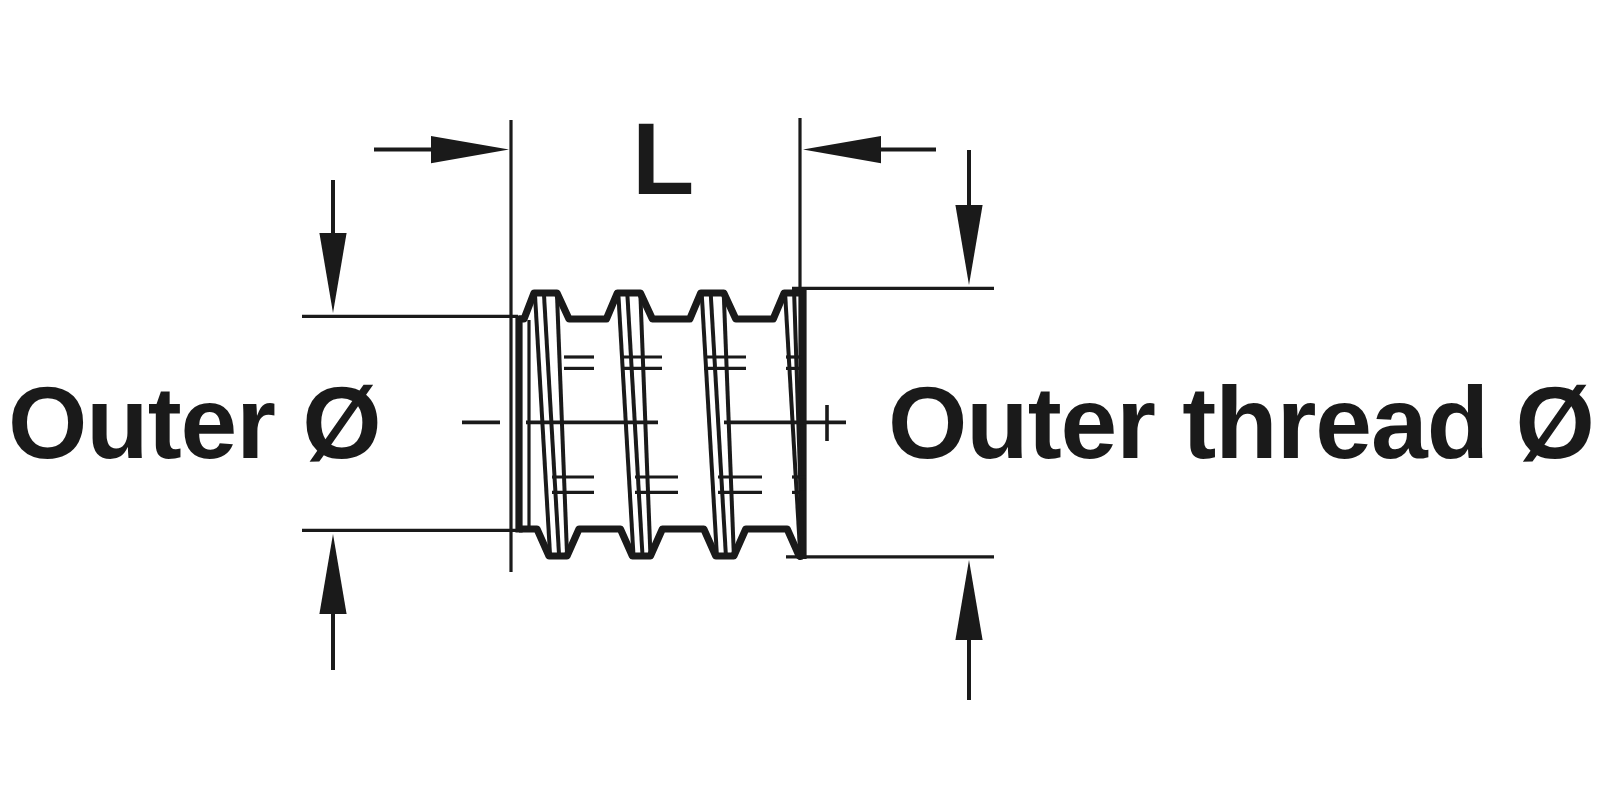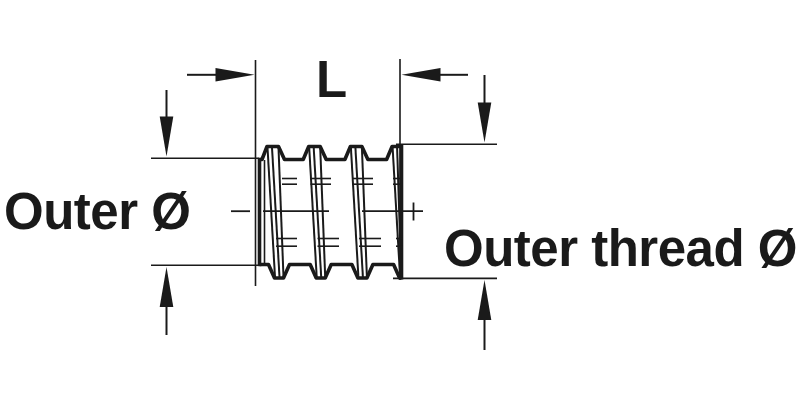--- a/index.html
+++ b/index.html
@@ -25,21 +25,21 @@
     color: #1a1a1a;
     font-weight: bold;
     font-size: 51px;
     line-height: 51px;
     letter-spacing: -0.5px;
     white-space: nowrap;
     user-select: none;
   }
   #label-length      { left: 316px; top: 54px; }
   #label-core        { left: 4px;   top: 186px; }
-  #label-outer       { left: 444px; top: 186px; margin-top: 37px; }
+  #label-outer       { left: 444px; top: 186px; }
 </style>
 </head>
 <body>
 
 <div id="canvas">
 
   <svg id="drawing" width="800" height="400" viewBox="0 0 800 400">
 
     <g stroke="#1a1a1a" fill="none">
 

